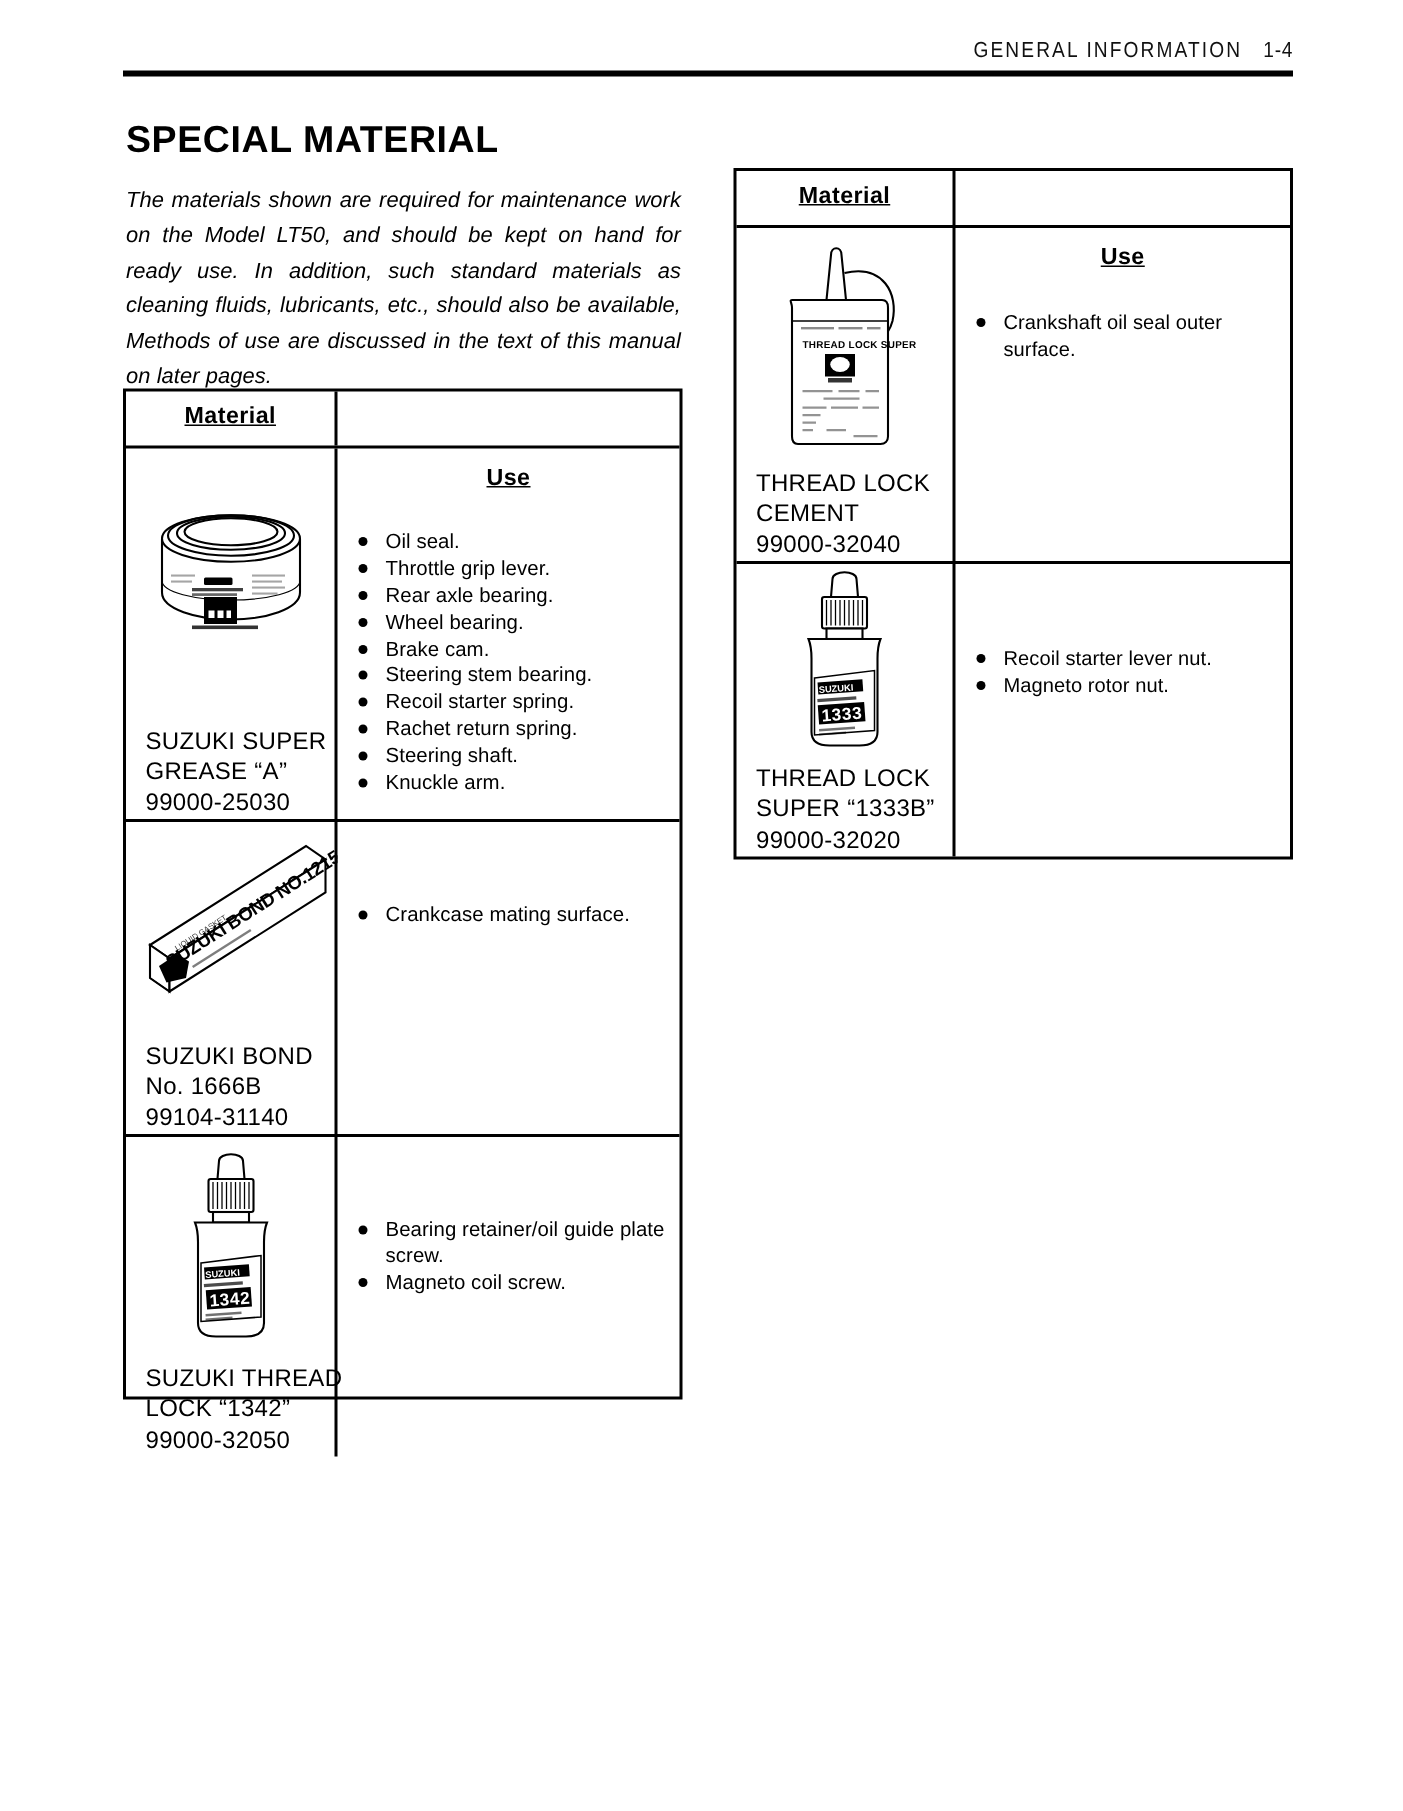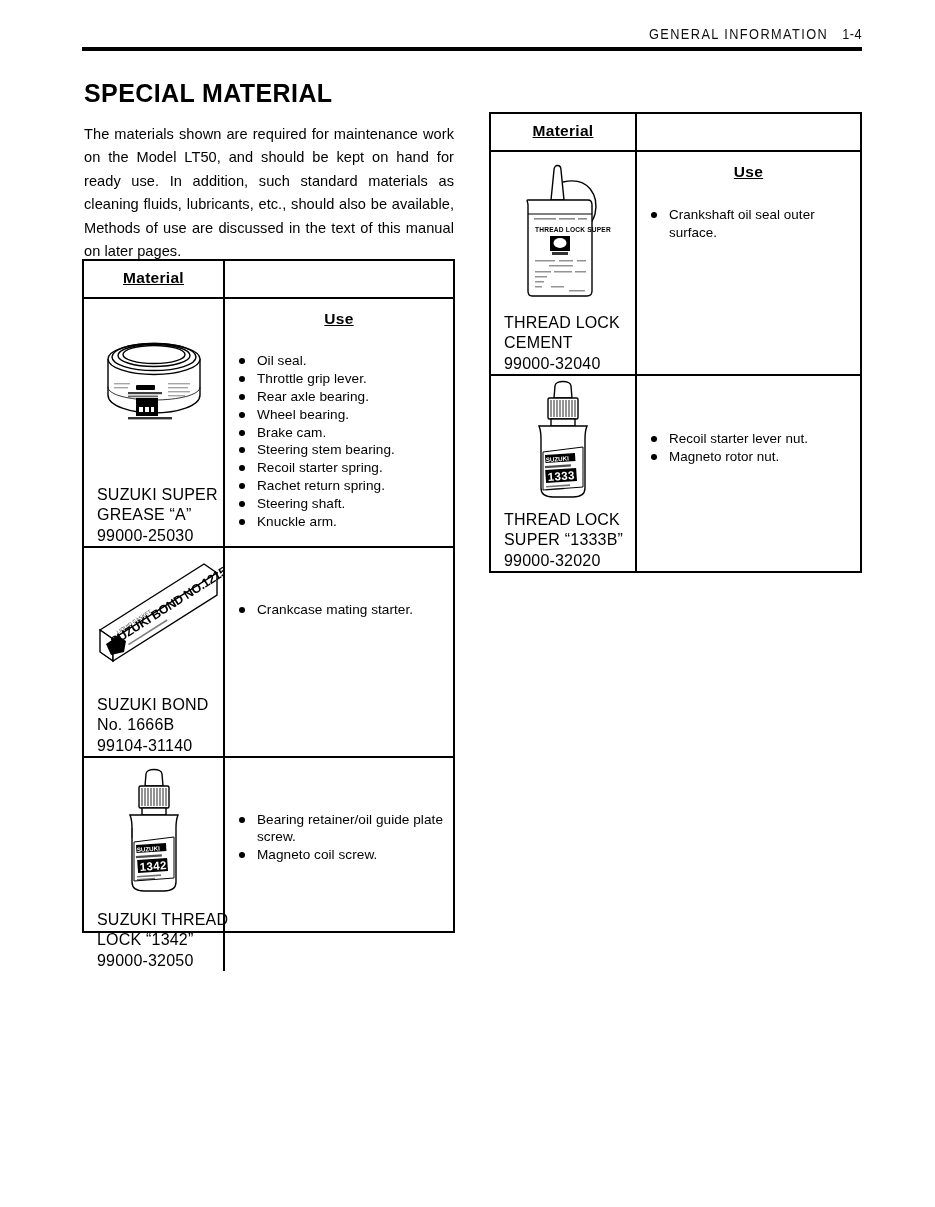--- a/index.html
+++ b/index.html
@@ -60,20 +60,21 @@
   
   .intro {
     position: absolute;
     left: 84px;
     top: 108px;
     width: 370px;
     font-size: 14.6px;
     line-height: 23.5px;
     text-align: justify;
     letter-spacing: 0.05px;
+    font-style: italic;
   }
 
   
   .mat-table {
     position: absolute;
     border: 2px solid #000;
     box-sizing: border-box;
     background: #fff;
   }
   #table-left  { left: 82px;  top: 259px; width: 373px; height: 674px; }
@@ -286,21 +287,21 @@
         </div>
         <div class="mat-label">
           <span class="ln1">SUZUKI BOND</span>
           <span class="ln2">No. 1666B</span>
           <span class="ln3">99104-31140</span>
         </div>
       </div>
     </div>
     <div class="cell-use">
       <ul class="use-list">
-          <li>Crankcase mating starter.</li>
+          <li>Crankcase mating surface.</li>
         </ul>
     </div>
   </div>
 
   <div class="tbl-row body-row" style="height:215px;">
     <div class="cell-material">
       <div class="mat-inner">
         <div class="mat-art">
           <svg class="art-svg" width="141" height="148" viewBox="0 0 141 148">
             <g stroke="#000" stroke-width="1.4" fill="#fff">

